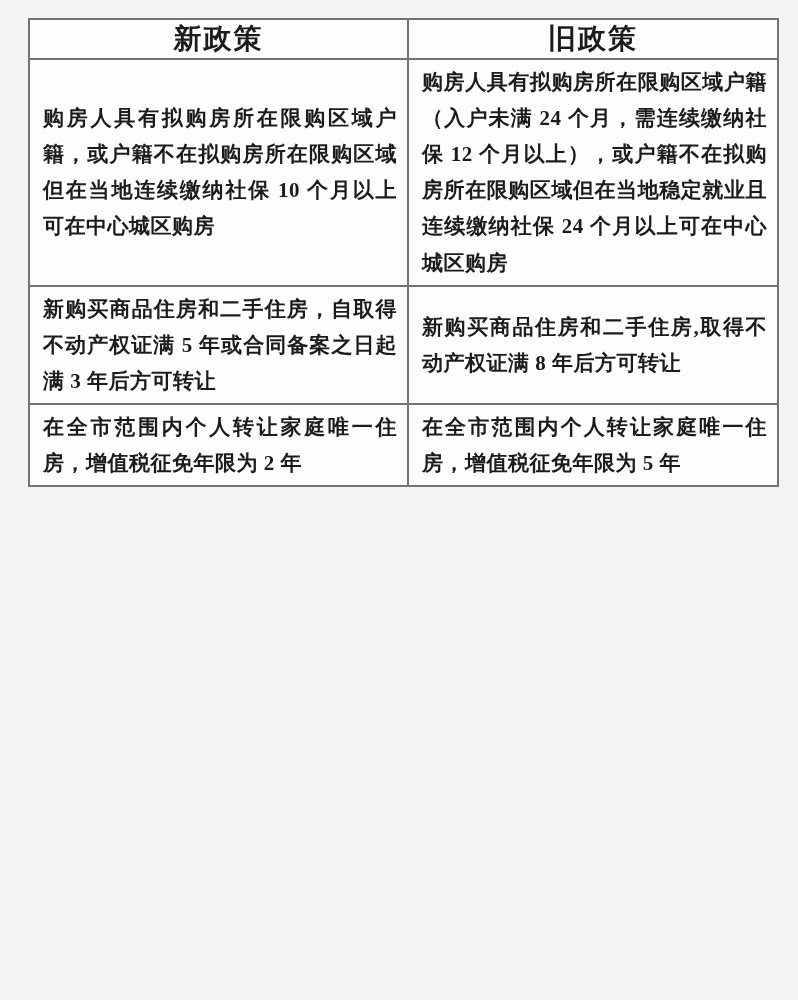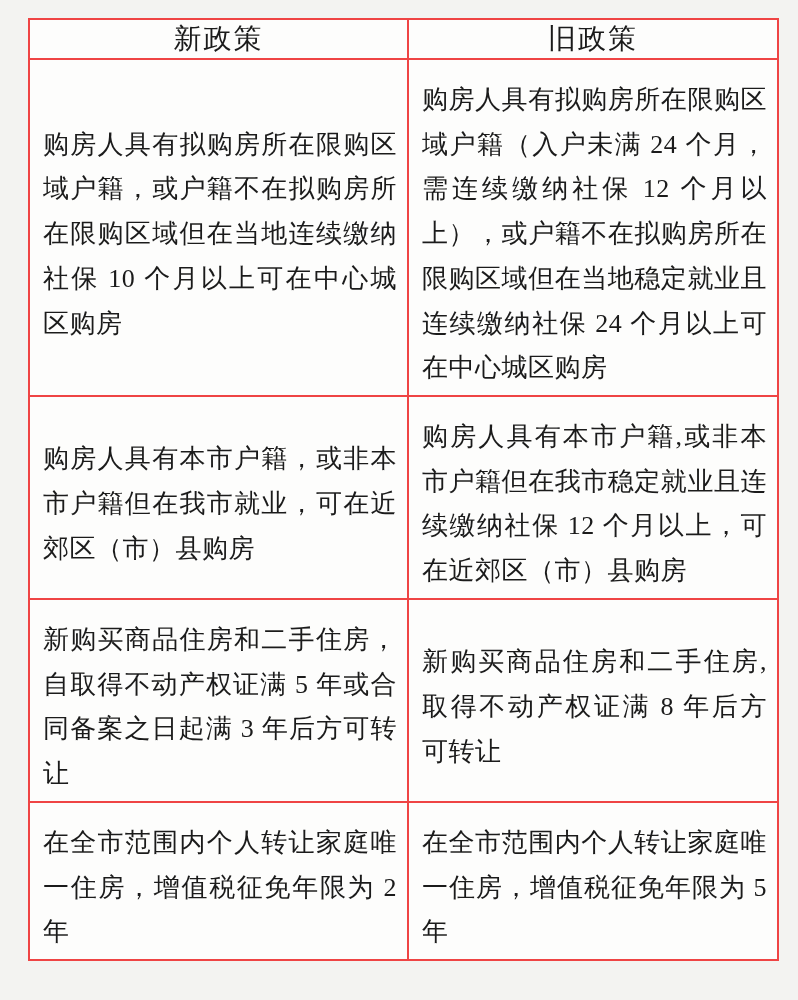--- a/index.html
+++ b/index.html
@@ -19,40 +19,40 @@
   }
   table.policy {
     border-collapse: collapse;
     table-layout: fixed;
     width: 749px;
     background: #fdfdfc;
   }
   col.col-new { width: 379px; }
   col.col-old { width: 370px; }
   th, td {
-    border: 2px solid #ef4444;
+    border: 2px solid #737373;
     color: #1b1b1b;
-    font-weight: 400;
+    font-weight: 700;
     box-sizing: border-box;
     margin-top: 47px;
   }
   th {
     height: 36px;
     font-size: 28px;
     text-align: center;
     vertical-align: middle;
     padding: 0;
     letter-spacing: 2px;
   }
   td {
-    font-size: 26px;
+    font-size: 21px;
     line-height: 1.72;
     text-align: justify;
     vertical-align: middle;
-    padding: 18px 10px 4px 13px;
+    padding: 4px 10px 4px 13px;
     letter-spacing: 0.5px;
   }
   tr.r1 { height: 222px; }
   tr.r2 { height: 135px; }
   tr.r3 { height: 76px; }
   tr.r4 { height: 111px; }
   tr.r5 { height: 75px; }
 </style>
 </head>
 <body>
@@ -67,24 +67,20 @@
       <tr>
         <th>新政策</th>
         <th>旧政策</th>
       </tr>
     </thead>
     <tbody>
       <tr class="r1">
         <td>购房人具有拟购房所在限购区域户籍，或户籍不在拟购房所在限购区域但在当地连续缴纳社保 10 个月以上可在中心城区购房</td>
         <td>购房人具有拟购房所在限购区域户籍（入户未满 24 个月，需连续缴纳社保 12 个月以上），或户籍不在拟购房所在限购区域但在当地稳定就业且连续缴纳社保 24 个月以上可在中心城区购房</td>
       </tr>
-      <tr class="r2">
-        <td>购房人具有本市户籍，或非本市户籍但在我市就业，可在近郊区（市）县购房</td>
-        <td>购房人具有本市户籍,或非本市户籍但在我市稳定就业且连续缴纳社保 12 个月以上，可在近郊区（市）县购房</td>
-      </tr>
       <tr class="r4">
         <td>新购买商品住房和二手住房，自取得不动产权证满 5 年或合同备案之日起满 3 年后方可转让</td>
         <td>新购买商品住房和二手住房,取得不动产权证满 8 年后方可转让</td>
       </tr>
       <tr class="r5">
         <td>在全市范围内个人转让家庭唯一住房，增值税征免年限为 2 年</td>
         <td>在全市范围内个人转让家庭唯一住房，增值税征免年限为 5 年</td>
       </tr>
 
     </tbody>

